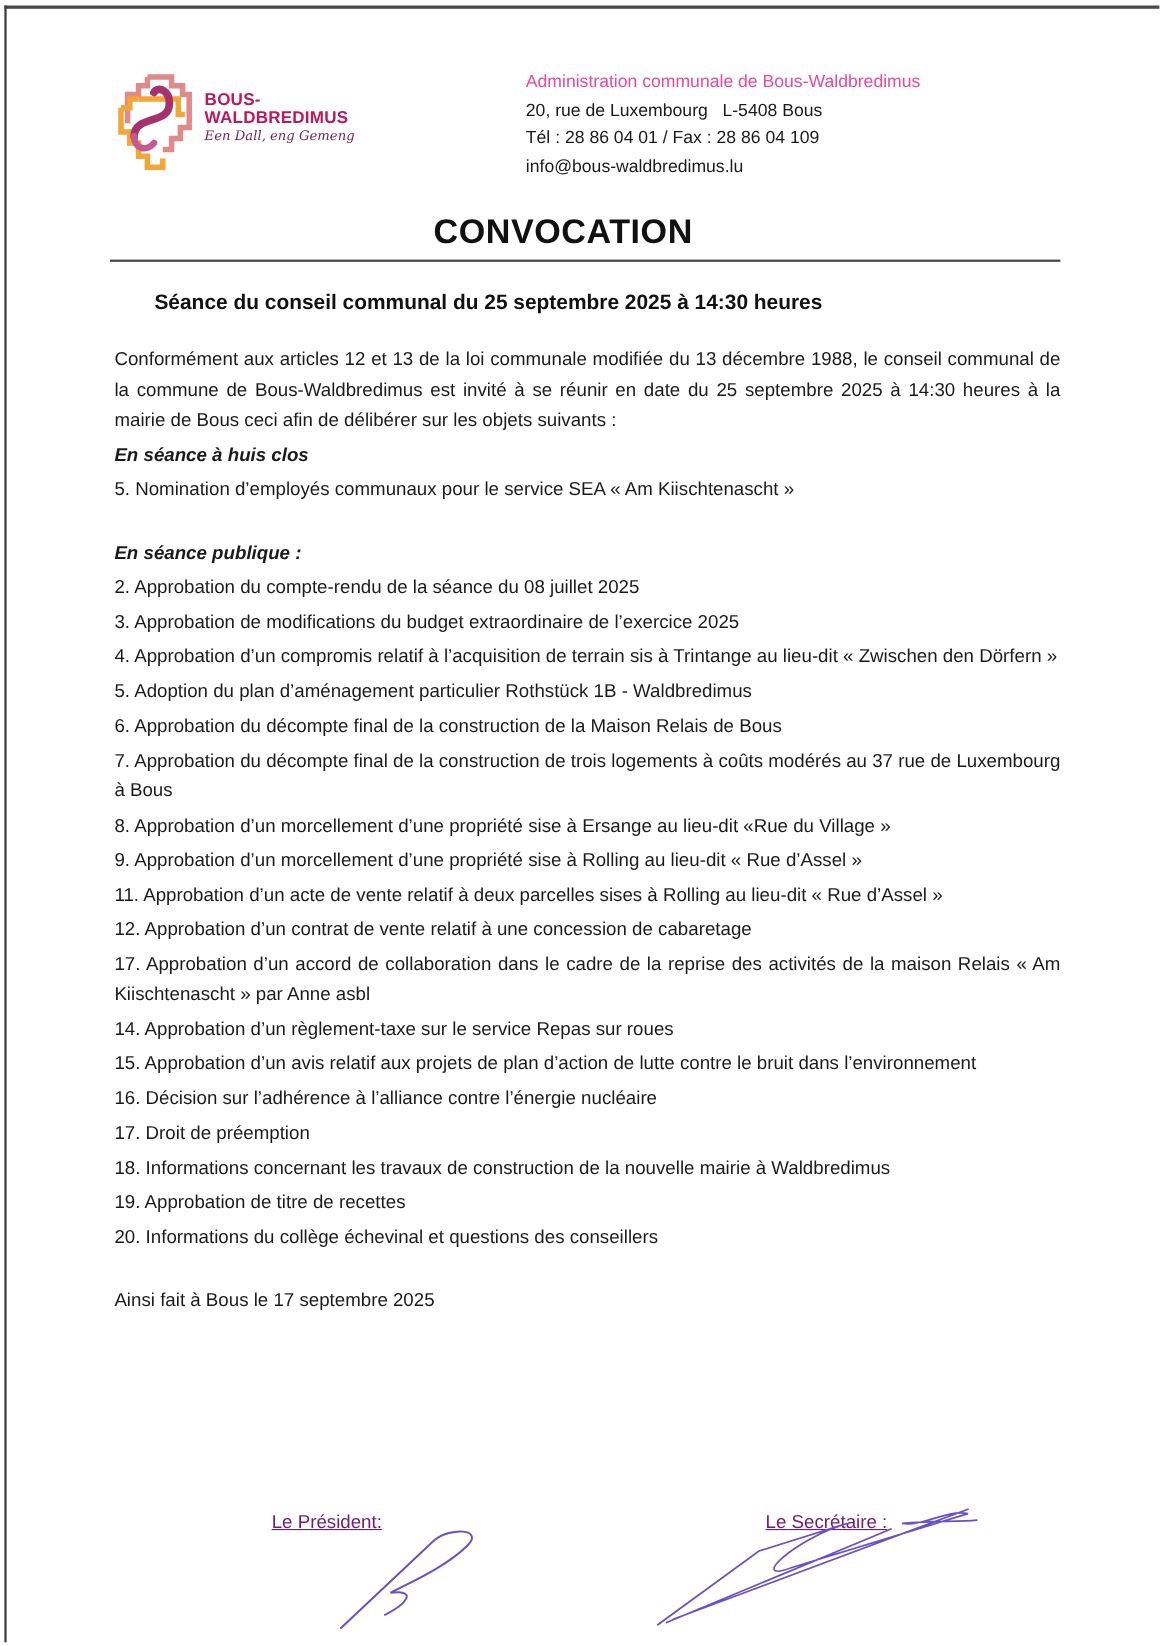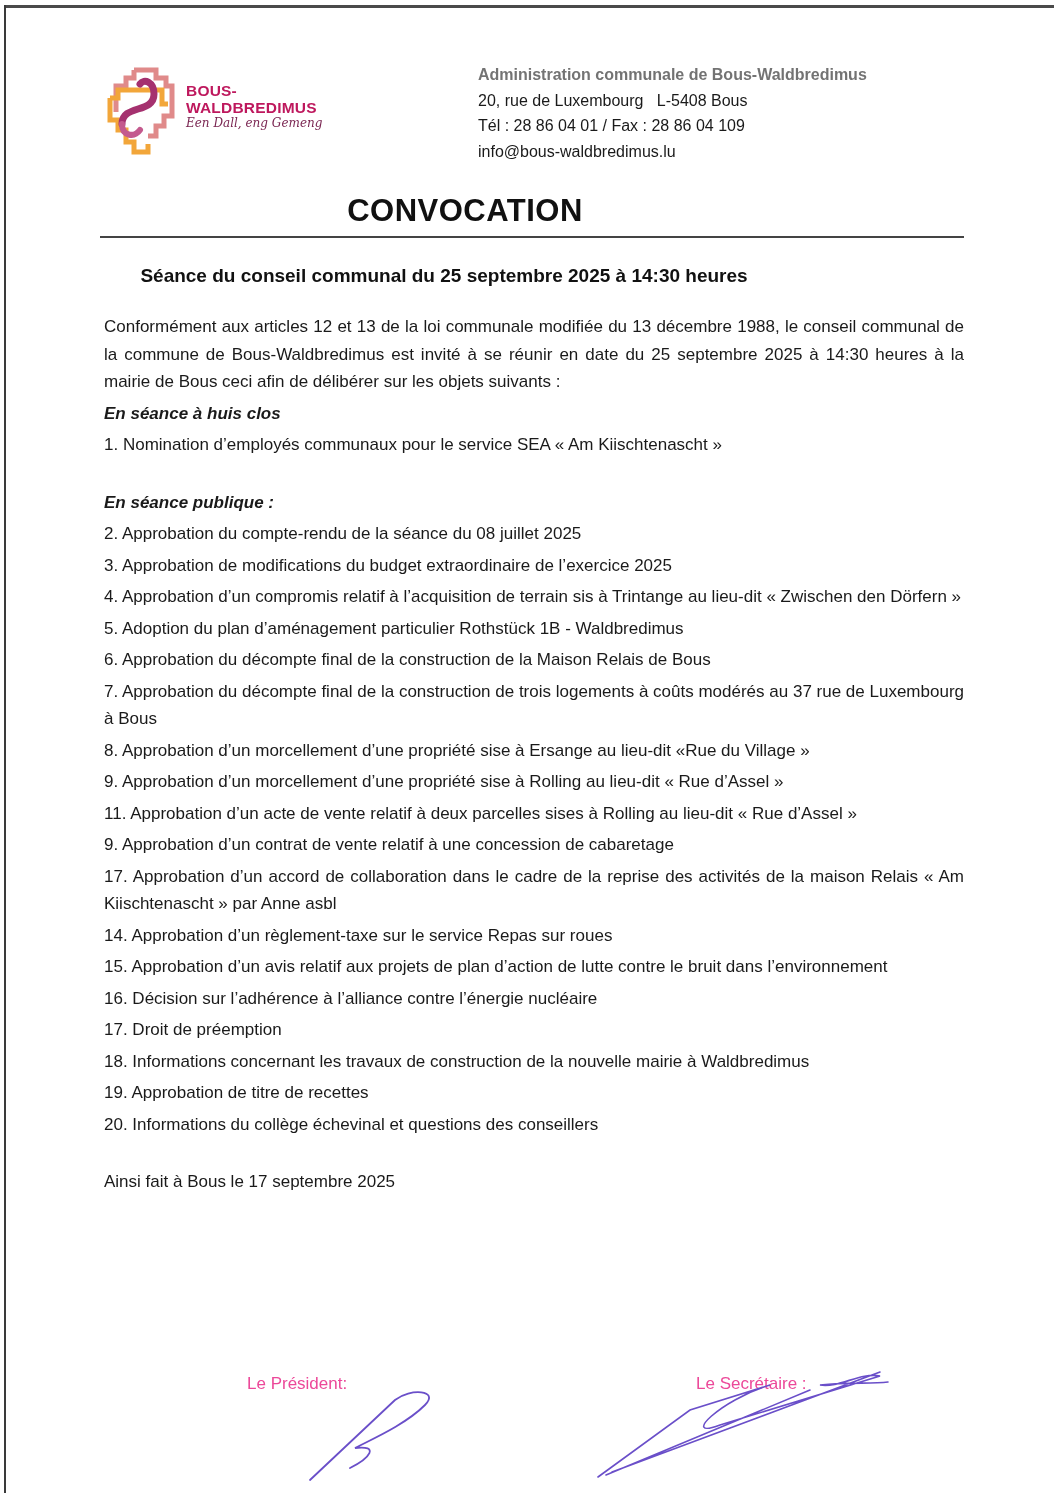--- a/index.html
+++ b/index.html
@@ -10,35 +10,35 @@
     }
     .scan-top { position: absolute; left: 4px; top: 5px; width: 1050px; height: 3px; background: #4a4a4a; }
     .scan-left { position: absolute; left: 4px; top: 5px; width: 2px; height: 1488px; background: #3a3a3a; }
 
     .logo { position: absolute; left: 104px; top: 64px; width: 240px; height: 96px; }
     .logo svg { position: absolute; left: 0; top: 0; }
     .logo-name { position: absolute; left: 82px; top: 18px; font-weight: bold; font-size: 15.5px; line-height: 17px; color: #be185d; letter-spacing: 0.2px; }
     .logo-slogan { position: absolute; left: 82px; top: 52px; font-family: "DejaVu Serif", serif; font-style: italic; font-size: 12px; color: #7a2652; }
 
     .contact { position: absolute; left: 478px; top: 62px; font-size: 16px; line-height: 25.5px; color: #1a1a1a; }
-    .contact .admin { color: #737373; font-weight: bold; }
+    .contact .admin { color: #ec4899; font-weight: normal; }
 
-    .title { position: absolute; left: 0; width: 930px; top: 193px; text-align: center; font-weight: bold; font-size: 31px; letter-spacing: 0.5px; color: #111; }
+    .title { position: absolute; left: 0; width: 930px; top: 193px; text-align: center; font-weight: bold; font-size: 31px; letter-spacing: 0.5px; color: #111; padding-left: 47px; }
     .rule { position: absolute; left: 100px; top: 236px; width: 864px; height: 1.5px; background: #444; }
     .subtitle { position: absolute; left: 0; width: 888px; top: 265px; text-align: center; font-weight: bold; font-size: 19px; color: #111; }
 
     .content { position: absolute; left: 104px; top: 313px; width: 860px; font-size: 17px; line-height: 27.5px; color: #1a1a1a; }
     .intro { margin: 0 0 30px 0; }
     .section-head { font-weight: bold; font-style: italic; margin: 0 0 4px 0; }
     .item { margin: 0 0 4px 0; }
     .item.justify { text-align: justify; text-align-last: left; }
     .gap { height: 26px; }
     .closing { margin-top: 30px; }
 
-    .sig-label { position: absolute; top: 1374px; font-size: 17px; color: #ec4899; }
+    .sig-label { position: absolute; top: 1374px; font-size: 17px; color: #701a75; text-decoration: underline; }
     .sig-pres { left: 247px; }
     .sig-sec { left: 696px; }
     .sig-svg { position: absolute; left: 0; top: 0; }
   </style>
 </head>
 <body>
 
 <div class="scan-top"></div>
 <div class="scan-left"></div>
 
@@ -67,36 +67,36 @@
 </div>
 
 <div class="title">CONVOCATION</div>
 <div class="rule"></div>
 <div class="subtitle">Séance du conseil communal du 25 septembre 2025 à 14:30 heures</div>
 
 <div class="content">
   <p class="intro item justify">Conformément aux articles 12 et 13 de la loi communale modifiée du 13 décembre 1988, le conseil communal de la commune de Bous-Waldbredimus est invité à se réunir en date du 25 septembre 2025 à 14:30 heures à la mairie de Bous ceci afin de délibérer sur les objets suivants :</p>
 
   <div class="section-head">En séance à huis clos</div>
-  <div class="item">1. Nomination d’employés communaux pour le service SEA « Am Kiischtenascht »</div>
+  <div class="item">5. Nomination d’employés communaux pour le service SEA « Am Kiischtenascht »</div>
 
   <div class="gap"></div>
 
   <div class="section-head">En séance publique :</div>
   <div id="public-list">
       <div class="item">2. Approbation du compte-rendu de la séance du 08 juillet 2025</div>
       <div class="item">3. Approbation de modifications du budget extraordinaire de l’exercice 2025</div>
       <div class="item justify">4. Approbation d’un compromis relatif à l’acquisition de terrain sis à Trintange au lieu-dit « Zwischen den Dörfern »</div>
       <div class="item">5. Adoption du plan d’aménagement particulier Rothstück 1B - Waldbredimus</div>
       <div class="item">6. Approbation du décompte final de la construction de la Maison Relais de Bous</div>
       <div class="item justify">7. Approbation du décompte final de la construction de trois logements à coûts modérés au 37 rue de Luxembourg à Bous</div>
       <div class="item">8. Approbation d’un morcellement d’une propriété sise à Ersange au lieu-dit «Rue du Village »</div>
       <div class="item">9. Approbation d’un morcellement d’une propriété sise à Rolling au lieu-dit « Rue d’Assel »</div>
       <div class="item justify">11. Approbation d’un acte de vente relatif à deux parcelles sises à Rolling au lieu-dit « Rue d’Assel »</div>
-      <div class="item">9. Approbation d’un contrat de vente relatif à une concession de cabaretage</div>
+      <div class="item">12. Approbation d’un contrat de vente relatif à une concession de cabaretage</div>
       <div class="item justify">17. Approbation d’un accord de collaboration dans le cadre de la reprise des activités de la maison Relais « Am Kiischtenascht » par Anne asbl</div>
       <div class="item">14. Approbation d’un règlement-taxe sur le service Repas sur roues</div>
       <div class="item justify">15. Approbation d’un avis relatif aux projets de plan d’action de lutte contre le bruit dans l’environnement</div>
       <div class="item">16. Décision sur l’adhérence à l’alliance contre l’énergie nucléaire</div>
       <div class="item">17. Droit de préemption</div>
       <div class="item">18. Informations concernant les travaux de construction de la nouvelle mairie à Waldbredimus</div>
       <div class="item">19. Approbation de titre de recettes</div>
       <div class="item">20. Informations du collège échevinal et questions des conseillers</div>
     </div>
 

